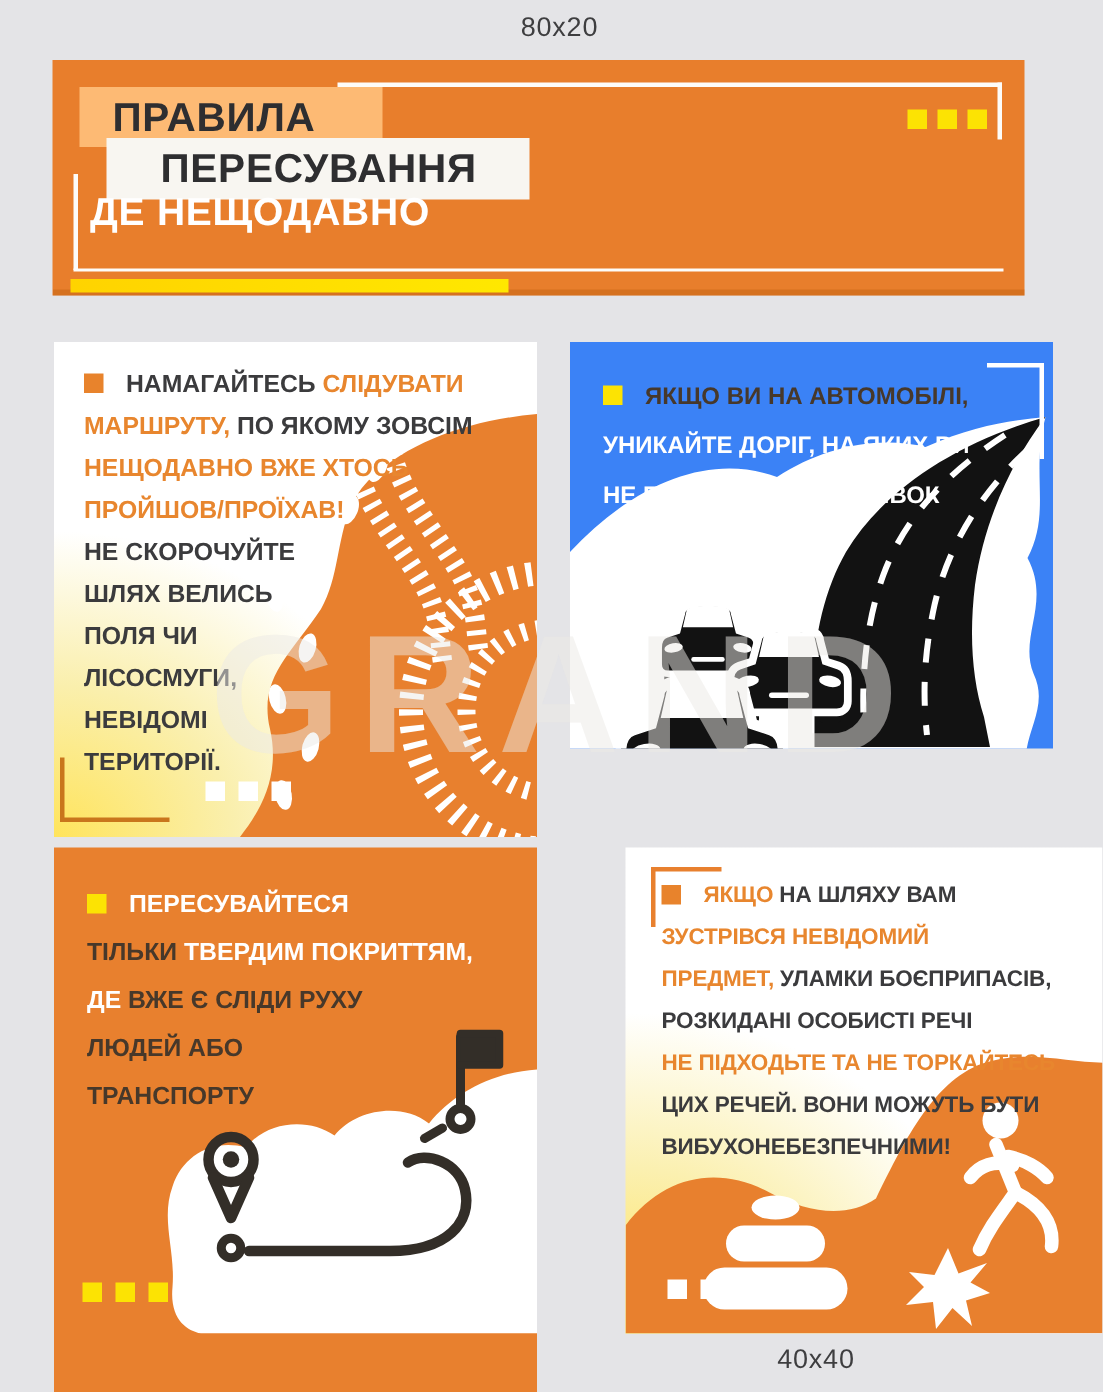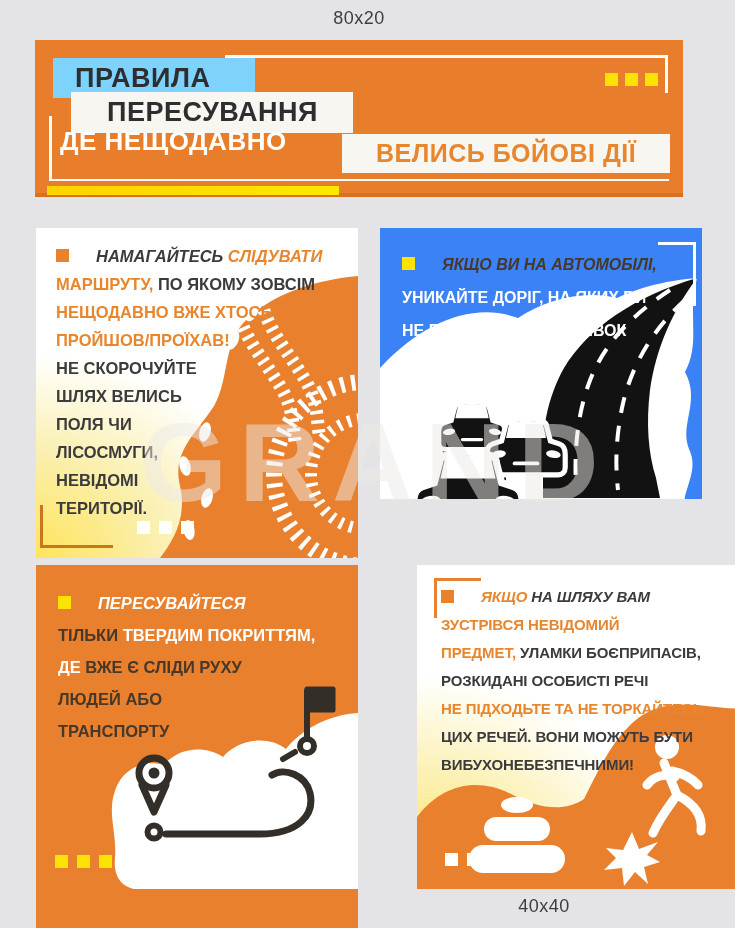--- a/index.html
+++ b/index.html
@@ -1,37 +1,37 @@
 <!DOCTYPE html>
 <html><head>
 <meta charset="utf-8">
 <style>
   * { margin:0; padding:0; box-sizing:border-box; }
   html,body { background:#E4E4E7; }
   body { font-family:"Liberation Sans","DejaVu Sans",sans-serif; }
   .stage { position:relative; width:735px; height:928px; background:#E4E4E7; overflow:hidden; }
 
   .size-label { position:absolute; font-size:18px; color:#3E3E40; text-align:center; letter-spacing:.5px; }
-  .size-label.top { left:35px; width:648px; top:8px; }
+  .size-label.top { left:49px; width:648px; top:8px; }
   .size-label.bottom { left:380px; width:328px; top:896px; }
 
   
   .banner { position:absolute; left:35px; top:40px; width:648px; height:157px;
             background:#E87E2C; box-shadow:inset 0 -4px 0 rgba(178,88,10,.35); }
   .banner .b-line-top   { position:absolute; left:190px; top:15px; width:443px; height:3px; background:#FDFCF9; }
   .banner .b-line-right { position:absolute; left:630px; top:15px; width:3px; height:38px; background:#FDFCF9; }
   .banner .b-ltick      { position:absolute; left:14px;  top:76px; width:3px; height:64px; background:#FDFCF9; }
   .banner .b-underline  { position:absolute; left:14px;  top:139px; width:620px; height:2px; background:#FDFCF9; }
   .banner .b-ybar       { position:absolute; left:12px;  top:146px; width:292px; height:9px;
                           background:linear-gradient(90deg,#FFD300,#FFE800); }
   .b-squares { position:absolute; left:570px; top:33px; display:flex; gap:7px; }
   .sq { width:13px; height:13px; }
   .sq--yellow { background:#FCE303; }
   .sq--white  { background:#FFFFFF; }
-  .banner .box1 { position:absolute; left:18px; top:18px; width:202px; height:40px; background:#7dd3fc;
+  .banner .box1 { position:absolute; left:18px; top:18px; width:202px; height:40px; background:#fdba74;
                   font-size:27px; font-weight:bold; color:#2E2E30; line-height:40px; padding-left:22px;
                   letter-spacing:.5px; }
   .banner .box2 { position:absolute; left:36px; top:52px; width:282px; height:41px; background:#F8F6F1;
                   font-size:27px; font-weight:bold; color:#2E2E30; line-height:41px; padding-left:36px;
                   letter-spacing:.5px; }
   .banner .row2-rest { position:absolute; left:332px; top:52px; height:41px; line-height:41px;
                        font-size:27px; font-weight:bold; color:#FFFFFF; letter-spacing:.5px; }
   .banner .row3-plain { position:absolute; left:25px; top:82px; height:38px; line-height:38px;
                         font-size:26px; font-weight:bold; color:#FFFFFF; letter-spacing:.5px; }
   .banner .row3-box { position:absolute; left:307px; top:94px; width:328px; height:39px; background:#F8F6F1;
@@ -47,21 +47,21 @@
   .card3 { left:36px;  top:565px; width:322px; height:416px; background:#E8802E; }
   .card4 { left:380px; top:565px; width:328px; height:324px;
            background:radial-gradient(115% 100% at 0% 100%, #FFE157 0%, #FBF0B0 34%, #FFFFFF 66%);margin-left:37px; }
 
   .card svg { position:absolute; left:0; top:0; z-index:1; pointer-events:none; }
   .card-text { position:absolute; z-index:2; font-weight:bold; white-space:nowrap; }
   .card1 .card-text { left:20px; top:14px; font-size:16.5px; line-height:28px; }
   .card2 .card-text { left:22px; top:20px; font-size:16px;   line-height:33px; }
   .card3 .card-text { left:22px; top:22px; font-size:16.5px; line-height:32px; }
   .card4 .card-text { left:24px; top:18px; font-size:15px;   line-height:28px; letter-spacing:-0.1px; }
-  .card-text .tline:first-child { padding-left:40px;font-style:italic; }
+  .card-text .tline:first-child { padding-left:28px; }
 
   .card--orange .run-d, .card--on-orange .run-d { color:#47382A; }
   .card1 .run-d, .card4 .run-d { color:#3B3B3D; }
   .run-o { color:#E8862E; }
   .run-w { color:#FFFFFF; }
 
   .bullet { position:absolute; width:13px; height:13px; z-index:3; }
   .bullet--orange { background:#E8832C; }
   .bullet--yellow { background:#FCE303; }
   .card1 .bullet { left:20px; top:21px; }
@@ -98,21 +98,20 @@
     <div class="b-line-top"></div>
     <div class="b-line-right"></div>
     <div class="b-squares">
       <div class="sq sq--yellow"></div>
       <div class="sq sq--yellow"></div>
       <div class="sq sq--yellow"></div>
     </div>
     <div class="box1">ПРАВИЛА</div>
     <div class="box2">ПЕРЕСУВАННЯ</div>
     <div class="row3-plain">ДЕ НЕЩОДАВНО</div>
-    <div class="row3-box">ВЕЛИСЬ БОЙОВІ ДІЇ</div>
     <div class="b-ltick"></div>
     <div class="b-underline"></div>
     <div class="b-ybar"></div>
   </div>
 
   <div class="card card1 card--white">
     <svg width="322" height="330" viewBox="0 0 322 330">
       <path d="M322,48 C278,52 238,66 212,90 C186,114 194,150 178,178 C158,208 136,224 144,258 C151,289 138,312 124,330 L322,330 Z" fill="#E8802E"></path>
       <g fill="none" stroke="#FFFFFF">
         <circle cx="330" cy="246" r="92" stroke-width="16" stroke-dasharray="4 7"></circle>

